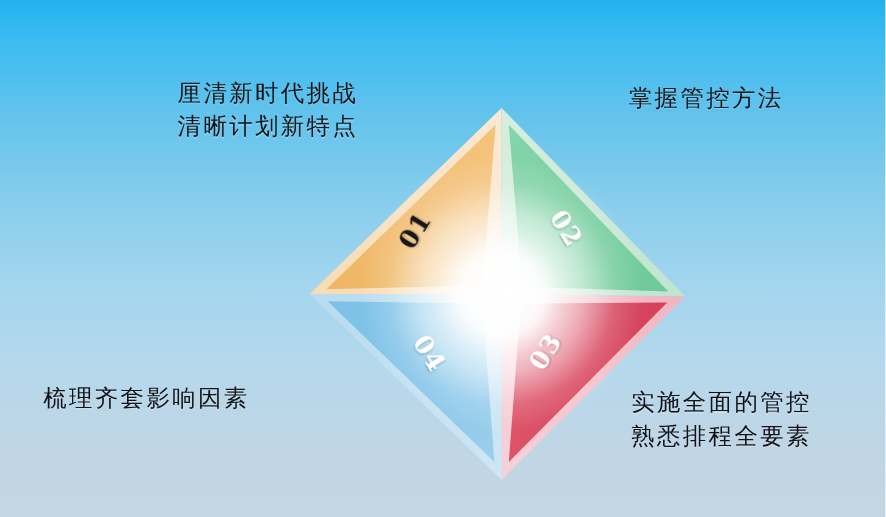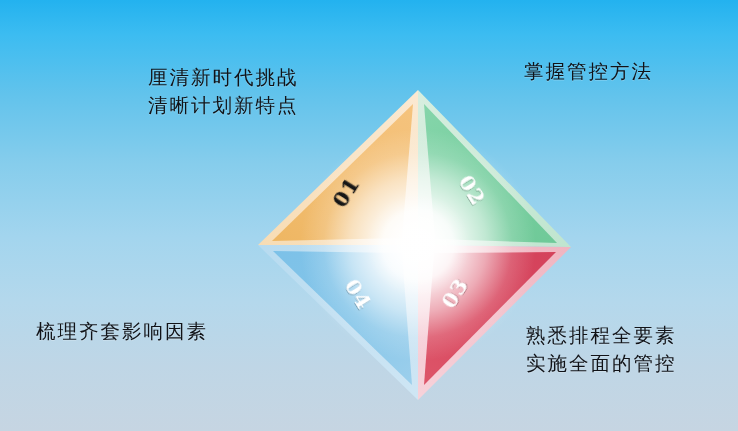--- a/index.html
+++ b/index.html
@@ -40,21 +40,21 @@
     font-family: "DejaVu Serif", "Liberation Serif", serif;
     font-weight: 400;
     font-size: 19.5px;
     line-height: 1.42;
     letter-spacing: 2.0px;
     white-space: nowrap;
     text-shadow: 0 1px 0 rgba(255,255,255,0.22);
   }
   .label-block .line { display: block; }
   #label-01 { left: 148px; top: 64px; text-align: center; }
-  #label-02 { left: 524px; top: 58px; text-align: right; }
+  #label-02 { left: 524px; top: 68px; text-align: right; }
   #label-03 { left: 526px; top: 322px; text-align: center; }
   #label-04 { left: 36px;  top: 318px; text-align: center; }
   .num {
     font-family: "DejaVu Serif", "Liberation Serif", serif;
     font-weight: 700;
     font-size: 21px;
     letter-spacing: 1px;
   }
 </style>
 </head>
@@ -153,21 +153,21 @@
   <div id="label-01" class="label-block">
     <span class="line">厘清新时代挑战</span>
     <span class="line">清晰计划新特点</span>
   </div>
 
   <div id="label-02" class="label-block">
     <span class="line">掌握管控方法</span>
   </div>
 
   <div id="label-03" class="label-block">
+    <span class="line">实施全面的管控</span>
     <span class="line">熟悉排程全要素</span>
-    <span class="line">实施全面的管控</span>
   </div>
 
   <div id="label-04" class="label-block">
     <span class="line">梳理齐套影响因素</span>
   </div>
 
 </div>
 
 </body></html>

